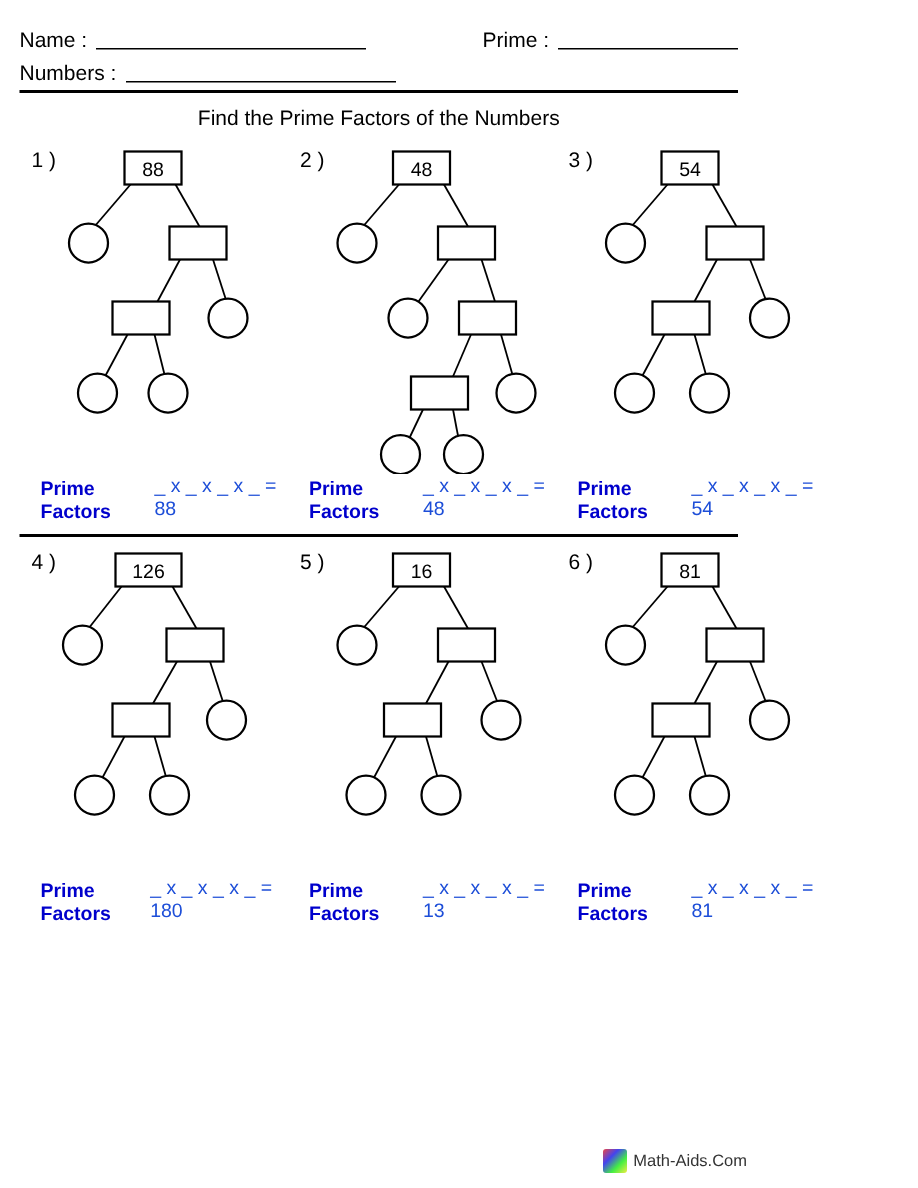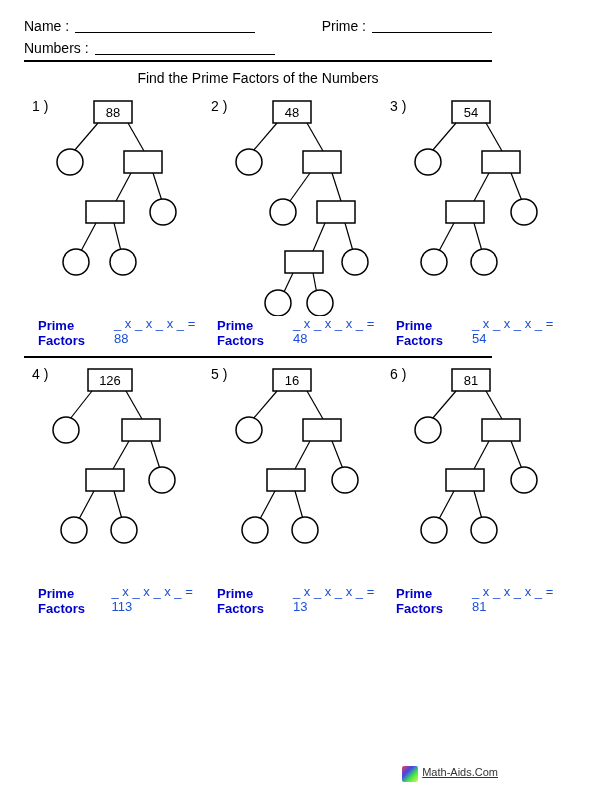--- a/index.html
+++ b/index.html
@@ -8,21 +8,21 @@
       height: 792px;
       background: white;
       font-family: Arial, sans-serif;
       font-size: 14px;
       color: #000;
       overflow: hidden;
     }
     .page {
       width: 516px;
       height: 792px;
-      padding: 18px 24px 10px 24px;
+      padding: 18px 24px 10px 13px;
       position: relative;
     }
     .header {
       display: flex;
       justify-content: space-between;
       margin-bottom: 4px;
     }
     .header-left, .header-right {
       display: flex;
       flex-direction: column;
@@ -106,22 +106,22 @@
       margin: 6px 0 2px 0;
       width: 100%;
     }
     .watermark {
       position: absolute;
       bottom: 10px;
       right: 18px;
       font-size: 11px;
       color: #333;
       display: flex;
+      align-items: center;
       gap: 4px;
-      text-decoration: underline;
     }
     .watermark-icon {
       width: 16px;
       height: 16px;
       background: linear-gradient(135deg, #e44, #44e, #4e4, #ee4);
       border-radius: 2px;
       display: inline-block;
     }
   </style>
 </head>
@@ -269,21 +269,21 @@
         <line x1="125" y1="77" x2="134" y2="105" stroke="#000" stroke-width="1.2"></line>
         <rect x="60" y="105" width="38" height="22" fill="white" stroke="#000" stroke-width="1.5"></rect>
         <circle cx="136" cy="116" r="13" fill="white" stroke="#000" stroke-width="1.5"></circle>
         <line x1="68" y1="127" x2="53" y2="155" stroke="#000" stroke-width="1.2"></line>
         <line x1="88" y1="127" x2="96" y2="155" stroke="#000" stroke-width="1.2"></line>
         <circle cx="48" cy="166" r="13" fill="white" stroke="#000" stroke-width="1.5"></circle>
         <circle cx="98" cy="166" r="13" fill="white" stroke="#000" stroke-width="1.5"></circle>
       </svg>
       <div class="prob-footer">
         <span class="prime-label">Prime Factors</span>
-        <span class="equation">_ x _ x _ x _ = 113</span>
+        <span class="equation">_ x _ x _ x _ = 180</span>
       </div>
     </div>
 
     <div class="problem">
       <span class="problem-num">5 )</span>
       <svg class="tree-svg" width="175" height="220">
         <rect x="68" y="5" width="38" height="22" fill="white" stroke="#000" stroke-width="1.5"></rect>
         <text x="87" y="21" text-anchor="middle" font-size="13">16</text>
         <line x1="72" y1="27" x2="48" y2="55" stroke="#000" stroke-width="1.2"></line>
         <line x1="102" y1="27" x2="118" y2="55" stroke="#000" stroke-width="1.2"></line>

